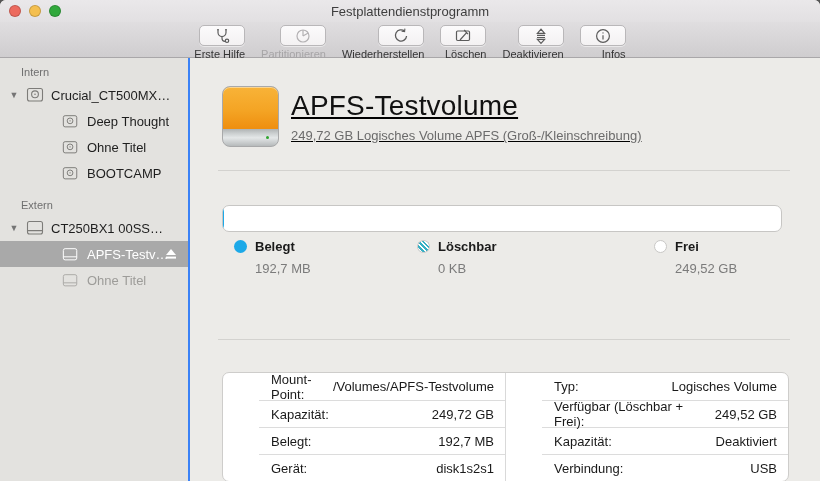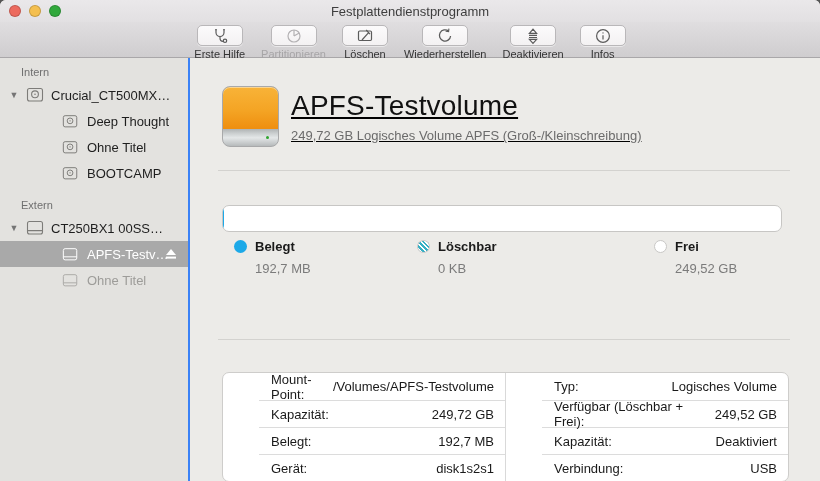--- a/index.html
+++ b/index.html
@@ -15,21 +15,21 @@
   .tl { width:12px; height:12px; border-radius:50%; border:0.5px solid rgba(0,0,0,.18); }
   .tl.red   { background:var(--traffic-red); }
   .tl.yellow{ background:var(--traffic-yellow); }
   .tl.green { background:var(--traffic-green); }
   .wtitle { font-size:13px; color:#3E3E3E;text-align:center; }
 
   
   .toolbar { height:36px; flex:0 0 36px; background:linear-gradient(#E0DEE0,#CFCDCF);
              border-bottom:1px solid #A9A7A9; display:flex; justify-content:center;
              align-items:flex-start; gap:16px; padding-top:3px; }
-  .tbtn { display:flex; flex-direction:column; align-items:center; cursor:default; }
+  .tbtn { display:flex; flex-direction:column; align-items:flex-end; cursor:default; }
   .tbtn .face { width:46px; height:21px; background:linear-gradient(#FCFBFC,#F3F1F2);
                 border:1px solid #B9B7B9; border-radius:5px; box-shadow:0 1px 0 rgba(255,255,255,.5);
                 display:flex; align-items:center; justify-content:center; color:#5B5B5B; }
   .tbtn .tlabel { font-size:11px; color:#343434; margin-top:2px; white-space:nowrap; }
   .tbtn.disabled .face { color:#B3B1B3; }
   .tbtn.disabled .tlabel { color:#A7A5A7; }
   .tbtn svg { display:block; }
 
   
   .content { flex:1; display:flex; min-height:0; }
@@ -128,38 +128,38 @@
           <circle cx="9" cy="9" r="6"></circle>
           <path d="M9,9 V3 M9,9 L14.2,6"></path>
         </svg>
           </span>
         </span>
       <span class="tlabel">Partitionieren</span>
     </div>
     <div class="tbtn">
       <span class="face">
           <span>
-        <svg width="18" height="18" viewBox="0 0 18 18" fill="none" stroke="currentColor" stroke-width="1.2">
-          <rect x="2.5" y="4" width="13" height="9.5" rx="1.2"></rect>
-          <path d="M6,13 L12.6,5.6 M14,7.2 L10.2,3"></path>
-        </svg>
-          </span>
-        </span>
-      <span class="tlabel">Löschen</span>
-    </div>
-    <div class="tbtn">
-      <span class="face">
-          <span>
         <svg width="18" height="18" viewBox="0 0 18 18" fill="none" stroke="currentColor" stroke-width="1.3">
           <path d="M12.6,4.1 A5.6,5.6 0 1 0 14.6,9"></path>
           <path d="M12.9,1.6 L12.6,4.6 L9.6,4.3" stroke-width="1.1"></path>
         </svg>
           </span>
         </span>
       <span class="tlabel">Wiederherstellen</span>
+    </div>
+    <div class="tbtn">
+      <span class="face">
+          <span>
+        <svg width="18" height="18" viewBox="0 0 18 18" fill="none" stroke="currentColor" stroke-width="1.2">
+          <rect x="2.5" y="4" width="13" height="9.5" rx="1.2"></rect>
+          <path d="M6,13 L12.6,5.6 M14,7.2 L10.2,3"></path>
+        </svg>
+          </span>
+        </span>
+      <span class="tlabel">Löschen</span>
     </div>
     <div class="tbtn">
       <span class="face">
           <span>
         <svg width="18" height="18" viewBox="0 0 18 18" fill="none" stroke="currentColor" stroke-width="1.2">
           <path d="M9,2.2 L12.6,6.4 H5.4 Z"></path>
           <path d="M5,8.3 h8 M5,10.5 h8"></path>
           <path d="M5.4,12.4 h7.2 L9,16.4 Z"></path>
         </svg>
           </span>

